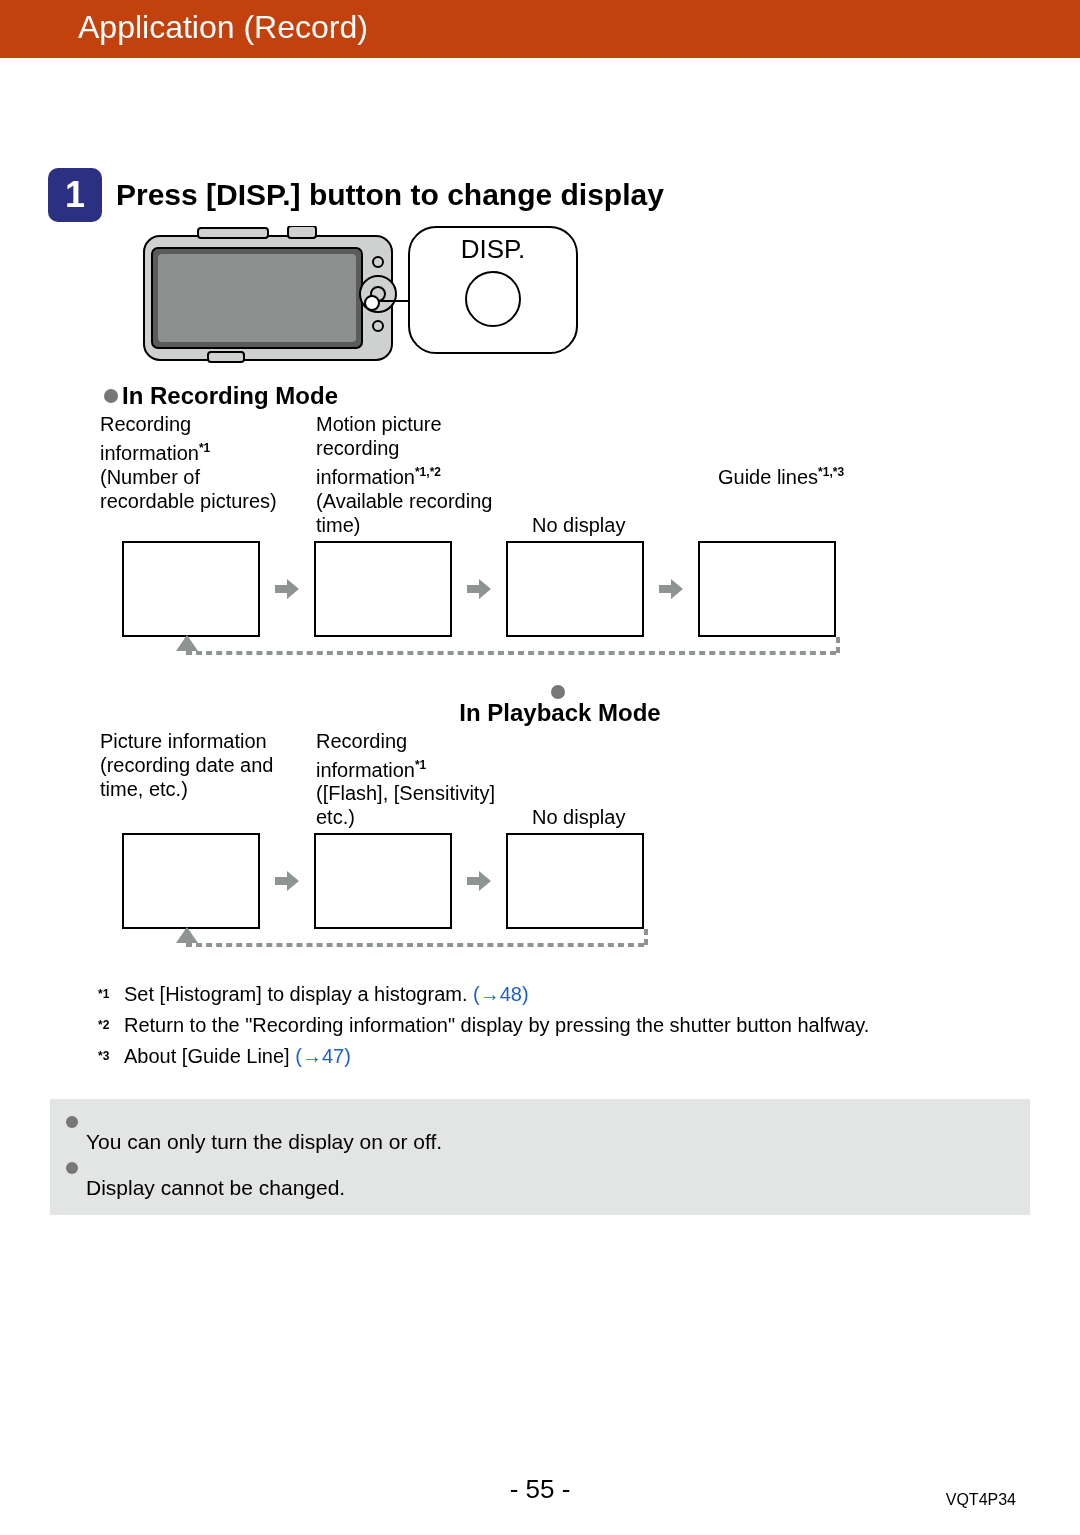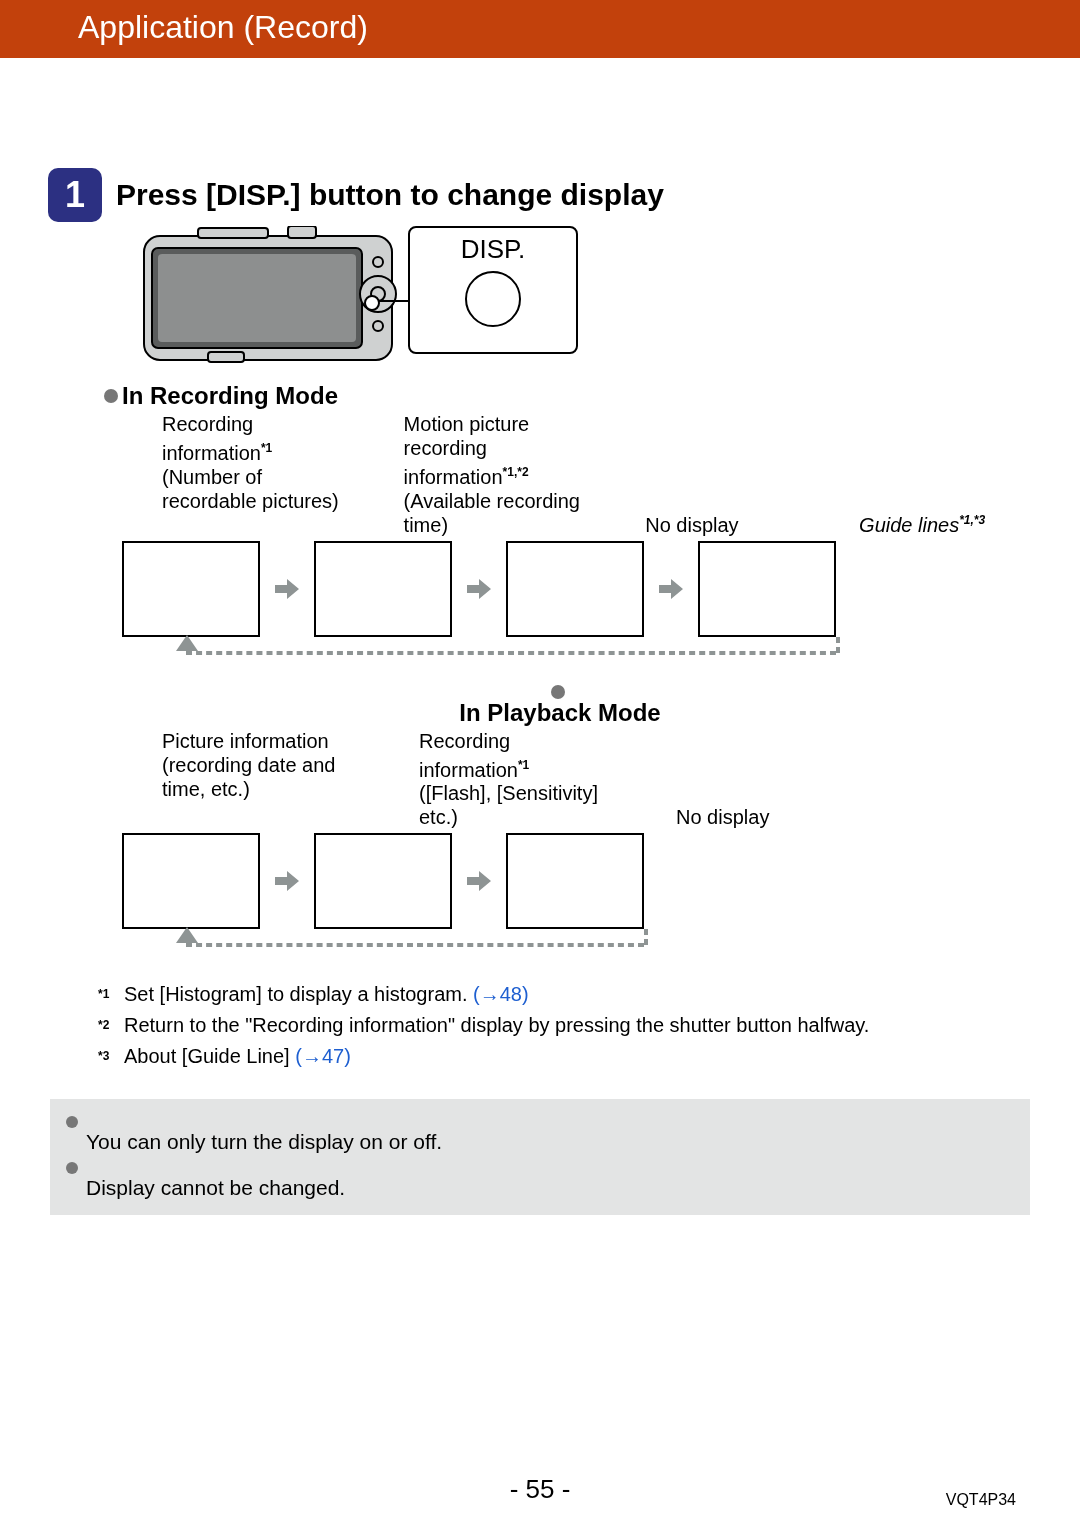--- a/index.html
+++ b/index.html
@@ -12,34 +12,34 @@
   .content { padding: 0 64px 0 48px; }
 
   
   .step-row { display: flex; align-items: center; margin-top: 110px; }
   .step-badge { width: 54px; height: 54px; border-radius: 10px; background: #2c3082; color: #fff; font-size: 36px; font-weight: bold; display: flex; align-items: center; justify-content: center; margin-right: 14px; }
   .step-title { font-size: 30px; font-weight: bold; }
 
   
   .illus-row { margin-left: 90px; margin-top: 4px; display: flex; align-items: flex-start; }
   .camera-svg { width: 260px; height: 142px; }
-  .disp-callout { margin-left: 10px; width: 170px; height: 128px; border: 2px solid #000; border-radius: 8px; display: flex; flex-direction: column; align-items: center; padding-top: 6px; position: relative; }
+  .disp-callout { margin-left: 10px; width: 170px; height: 128px; border: 2px solid #000; border-radius: 28px; display: flex; flex-direction: column; align-items: center; padding-top: 6px; position: relative; }
   .disp-label { font-size: 26px; }
   .disp-btn { width: 56px; height: 56px; border: 2px solid #000; border-radius: 50%; margin-top: 6px; }
   .leader { width: 40px; height: 2px; background: #000; position: absolute; left: -40px; top: 72px; }
   .leader::before { content:""; position:absolute; left:-6px; top:-5px; width:12px; height:12px; border:2px solid #000; border-radius:50%; background:#fff; }
 
   
   .mode-heading { display:flex; align-items:center; margin-left: 56px; margin-top: 14px; }
   .mode-heading.playback { margin-top: 20px; flex-direction: column; }
   .dot { width: 14px; height: 14px; border-radius: 50%; background: #777; margin-right: 4px; flex: none; }
   .mode-heading span.text { font-size: 24px; font-weight: bold; color:#000; }
 
   
-  .caption-row { display:flex; margin-left: 114px; margin-top: 2px; font-size: 20px; line-height: 24px; gap: 41px; }
+  .caption-row { display:flex; margin-left: 52px; margin-top: 2px; font-size: 20px; line-height: 24px; }
   .caption-col { width: 200px; margin-right: 16px; }
   .caption-col:last-child { margin-right: 0; }
   .caption-col.small { width: 170px; }
   sup { font-size: 12px; font-weight: bold; vertical-align: super; }
 
   
   .boxes-row { display:flex; align-items:center; margin-left: 74px; margin-top: 4px; position: relative; }
   .state-box { width: 138px; height: 96px; border: 2px solid #000; flex: none; }
   .arrow { width: 54px; display:flex; justify-content:center; align-items:center; flex:none; }
   .arrow svg { width: 28px; height: 28px; }
@@ -112,21 +112,21 @@
       <span>Recording information</span><sup>*1</sup><br>
       <span>(Number of recordable pictures)</span>
     </div>
     <div class="caption-col">
       <span>Motion picture recording information</span><sup>*1</sup><sup>,</sup><sup>*2</sup><br>
       <span>(Available recording time)</span>
     </div>
     <div class="caption-col small" style="display:flex; align-items:flex-end;">
       <span>No display</span>
     </div>
-    <div class="caption-col small" style="display:flex; align-items:flex-end;font-style:italic;">
+    <div class="caption-col small" style="display:flex; align-items:center;">
       <span><span>Guide lines</span><sup>*1</sup><sup>,</sup><sup>*3</sup></span>
     </div>
   </div>
   <div class="boxes-row">
     <div class="state-box"></div>
     <div class="arrow">
           <svg viewBox="0 0 28 28">
             <path fill="#8e9494" d="M2 10h12V4l12 10-12 10v-6H2z"></path>
           </svg>
         </div>

